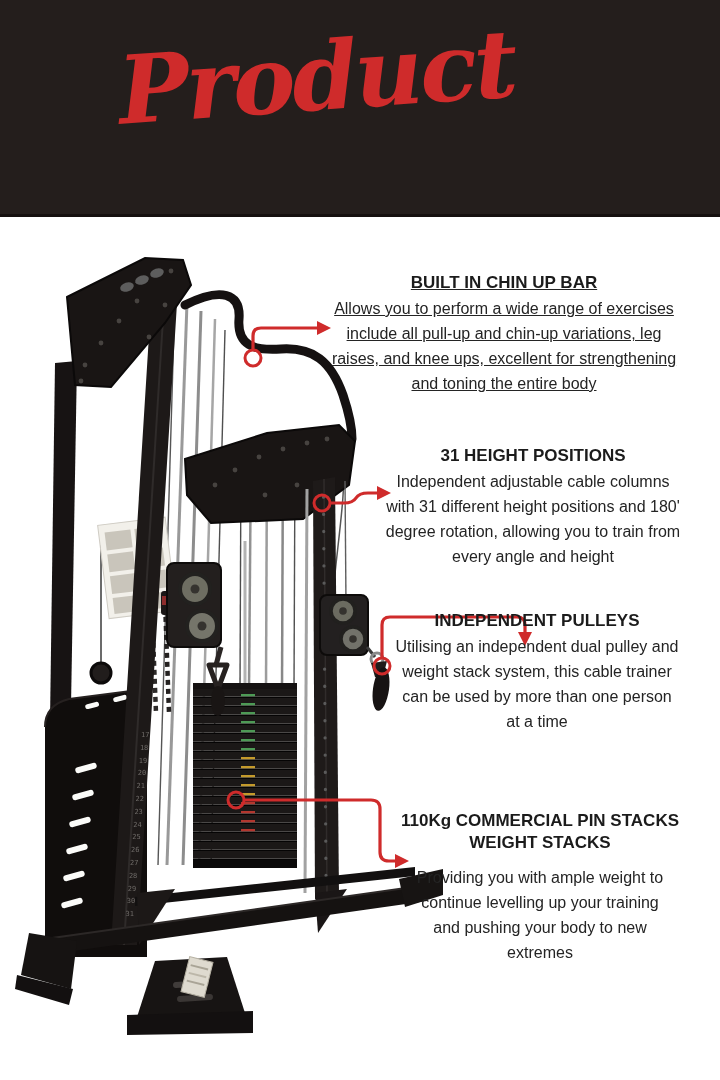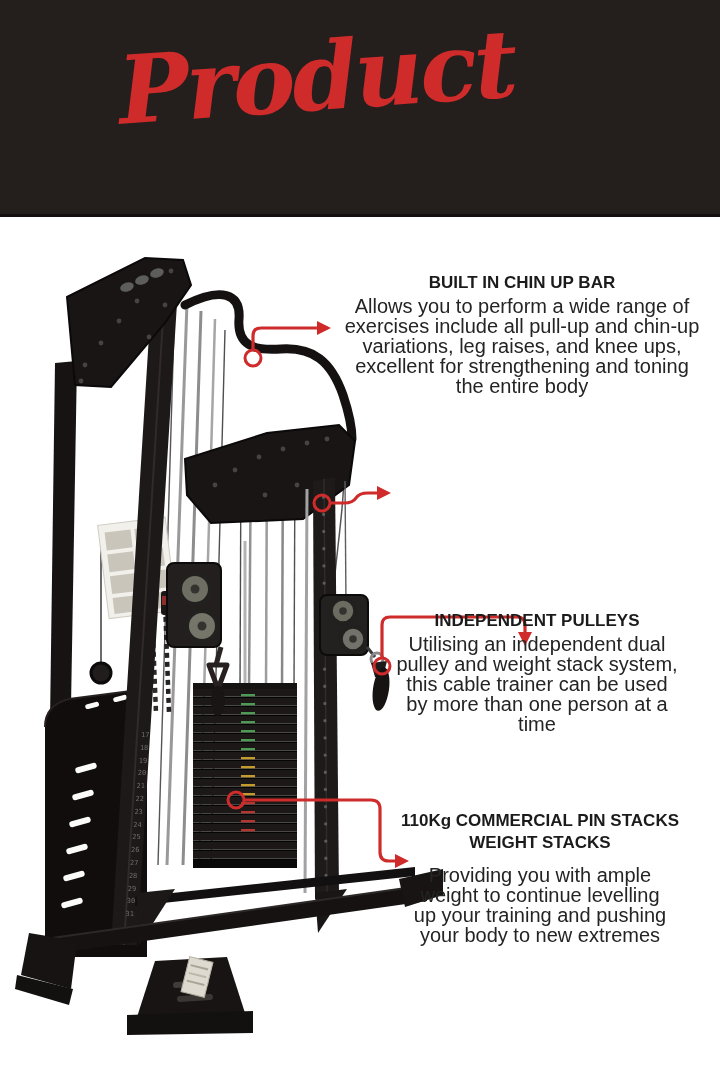--- a/index.html
+++ b/index.html
@@ -20,22 +20,22 @@
 
   
   .overlay{position:absolute;left:0;top:0;width:720px;height:1080px;pointer-events:none;}
   .conn{stroke:#cf2b2b;stroke-width:3.2;fill:none;stroke-linejoin:round;stroke-linecap:round;}
   .ring{stroke:#cf2b2b;stroke-width:3;fill:none;}
   .head{fill:#cf2b2b;stroke:none;}
 
   
   .benefit{position:absolute;text-align:center;color:#242424;}
   .benefit h3{margin:0 0 2px 0;font-size:17px;font-weight:700;color:#1b1b1b;line-height:22px;}
-  .benefit p{margin:0;font-size:20px;line-height:20px;}
-  .b1{left:344px;top:272px;width:356px;}
+  .benefit p{margin:0;font-size:16px;line-height:25px;}
+  .b1{left:326px;top:272px;width:356px;text-decoration:underline;}
   .b2{left:383px;top:445px;width:300px;}
   .b3{left:394px;top:610px;width:286px;}
   .b4{left:390px;top:810px;width:300px;}
   .b4 p{max-width:266px;margin:11px auto;}
 
   .colnum{font-size:7px;fill:#6f6b68;font-family:"DejaVu Sans Mono",monospace;}
 </style>
 </head>
 <body>
 
@@ -268,20 +268,24 @@
       <path class="conn" d="M245,800 L371,800 Q380,800 380,809 L380,852 Q380,861 389,861 L395,861"></path>
       <polygon class="head" points="395,854 409,861 395,868"></polygon>
     </g>
   </svg>
 
   <div class="benefit b1">
     <h3>BUILT IN CHIN UP BAR</h3>
     <p>Allows you to perform a wide range of exercises include all pull-up and chin-up variations, leg raises, and knee ups, excellent for strengthening and toning the entire body</p>
   </div>
 
+  <div class="benefit b2">
+    <h3>31 HEIGHT POSITIONS</h3>
+    <p>Independent adjustable cable columns with 31 different height positions and 180' degree rotation, allowing you to train from every angle and height</p>
+  </div>
 
   <div class="benefit b3">
     <h3>INDEPENDENT PULLEYS</h3>
     <p>Utilising an independent dual pulley and weight stack system, this cable trainer can be used by more than one person at a time</p>
   </div>
 
   <div class="benefit b4">
     <h3>110Kg COMMERCIAL PIN STACKS WEIGHT STACKS</h3>
     <p>Providing you with ample weight to continue levelling up your training and pushing your body to new extremes</p>
   </div>

